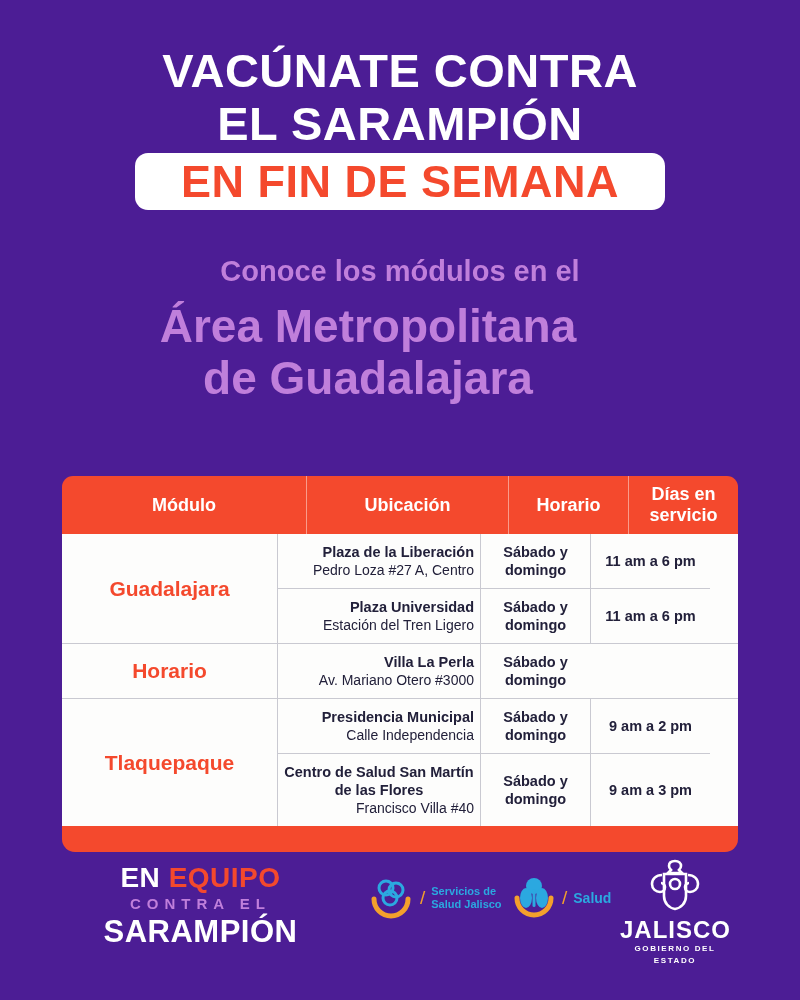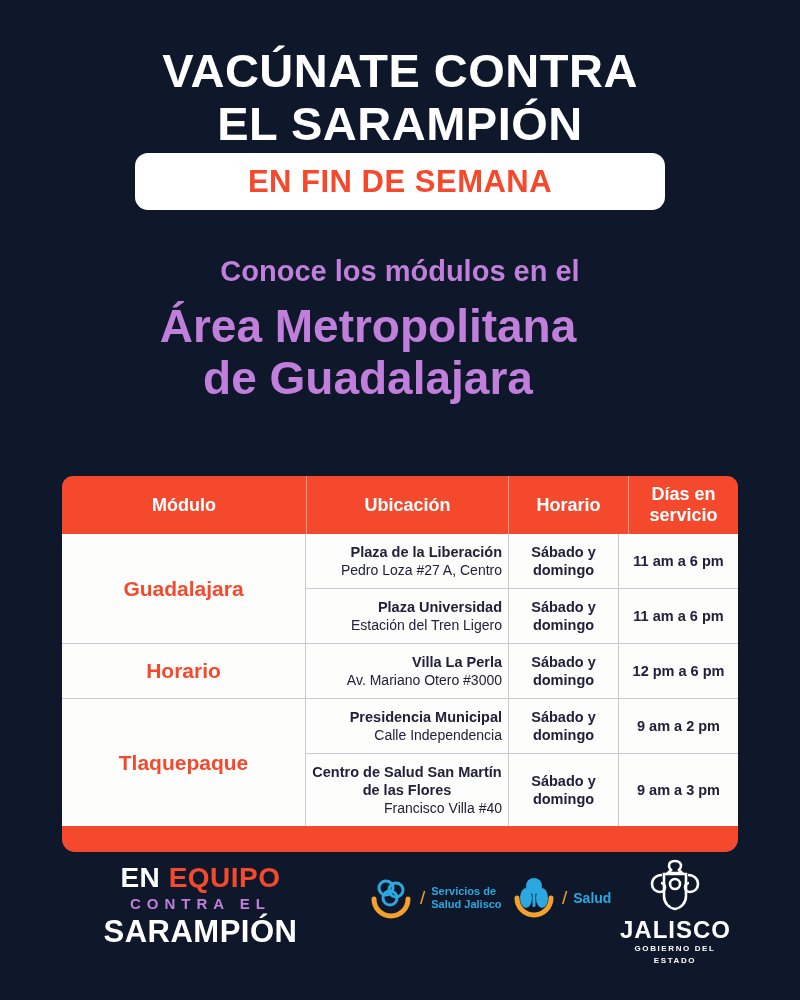--- a/index.html
+++ b/index.html
@@ -2,41 +2,41 @@
 <html><head>
 <meta charset="utf-8">
 <style>
   * { margin:0; padding:0; box-sizing:border-box; }
   html, body {
     width:800px; height:1000px;
     background:#512B5E;
     font-family:"Liberation Sans", sans-serif;
     overflow:hidden;
   }
-  .poster { position:relative; width:800px; height:1000px; background:#0f172a; }
+  .poster { position:relative; width:800px; height:1000px; background:#4c1d95; }
 
   
   .headline {
     position:absolute; left:0; top:44px; width:800px;
     text-align:center; color:#FFFFFF;
     font-weight:bold; font-size:47px; line-height:53px;
     letter-spacing:0.5px; font-stretch:condensed;
     text-transform:uppercase;
   }
   .headline .l1 { display:block; }
   .headline .l2 { display:block; }
 
   .banner {
     position:absolute; left:135px; top:153px;
     width:530px; height:57px;
     background:#FFFFFF; border-radius:13px;
     display:flex; align-items:center; justify-content:center;
   }
   .banner span {
-    color:#F4492D; font-weight:bold; font-size:31px;
+    color:#F4492D; font-weight:bold; font-size:45px;
     letter-spacing:0.5px; text-transform:uppercase; line-height:41px;
   }
 
   
   .sub-small {
     position:absolute; left:0; top:254px; width:800px;
     text-align:center; color:#C07FDB;
     font-weight:bold; font-size:29px; line-height:34px;
   }
   .sub-big {
@@ -65,21 +65,21 @@
 
   .c1 { width:244px; }
   .c2 { width:202px; }
   .c3 { width:110px; }
   .c4 { width:120px; }
 
   .tbl-body { background:#FDFDFC; }
   .grp { display:flex; border-top:1px solid #C9C9D1; }
   .grp:first-child { border-top:none; }
   .grp-name {
-    width:244px; display:flex; align-items:center; justify-content:center;
+    width:216px; display:flex; align-items:center; justify-content:center;
     color:#F4492D; font-weight:bold; font-size:21px; text-align:center;
     border-right:1px solid #C9C9D1;
   }
   .grp-rows { width:432px; }
   .row { display:flex; border-top:1px solid #C9C9D1; }
   .row:first-child { border-top:none; }
 
   .cell {
     display:flex; flex-direction:column; align-items:center;
     justify-content:center; text-align:center; padding:9px 6px;
@@ -175,21 +175,20 @@
 
       <div class="grp">
         <div class="grp-name">Horario</div>
         <div class="grp-rows">
           <div class="row">
             <div class="cell loc">
               <div class="t1">Villa La Perla</div>
               <div class="t2">Av. Mariano Otero #3000</div>
             </div>
             <div class="cell days">Sábado y domingo</div>
-            <div class="cell hour">12 pm a 6 pm</div>
           </div>
         </div>
       </div>
 
       <div class="grp">
         <div class="grp-name">Tlaquepaque</div>
         <div class="grp-rows">
           <div class="row">
             <div class="cell loc">
               <div class="t1">Presidencia Municipal</div>

